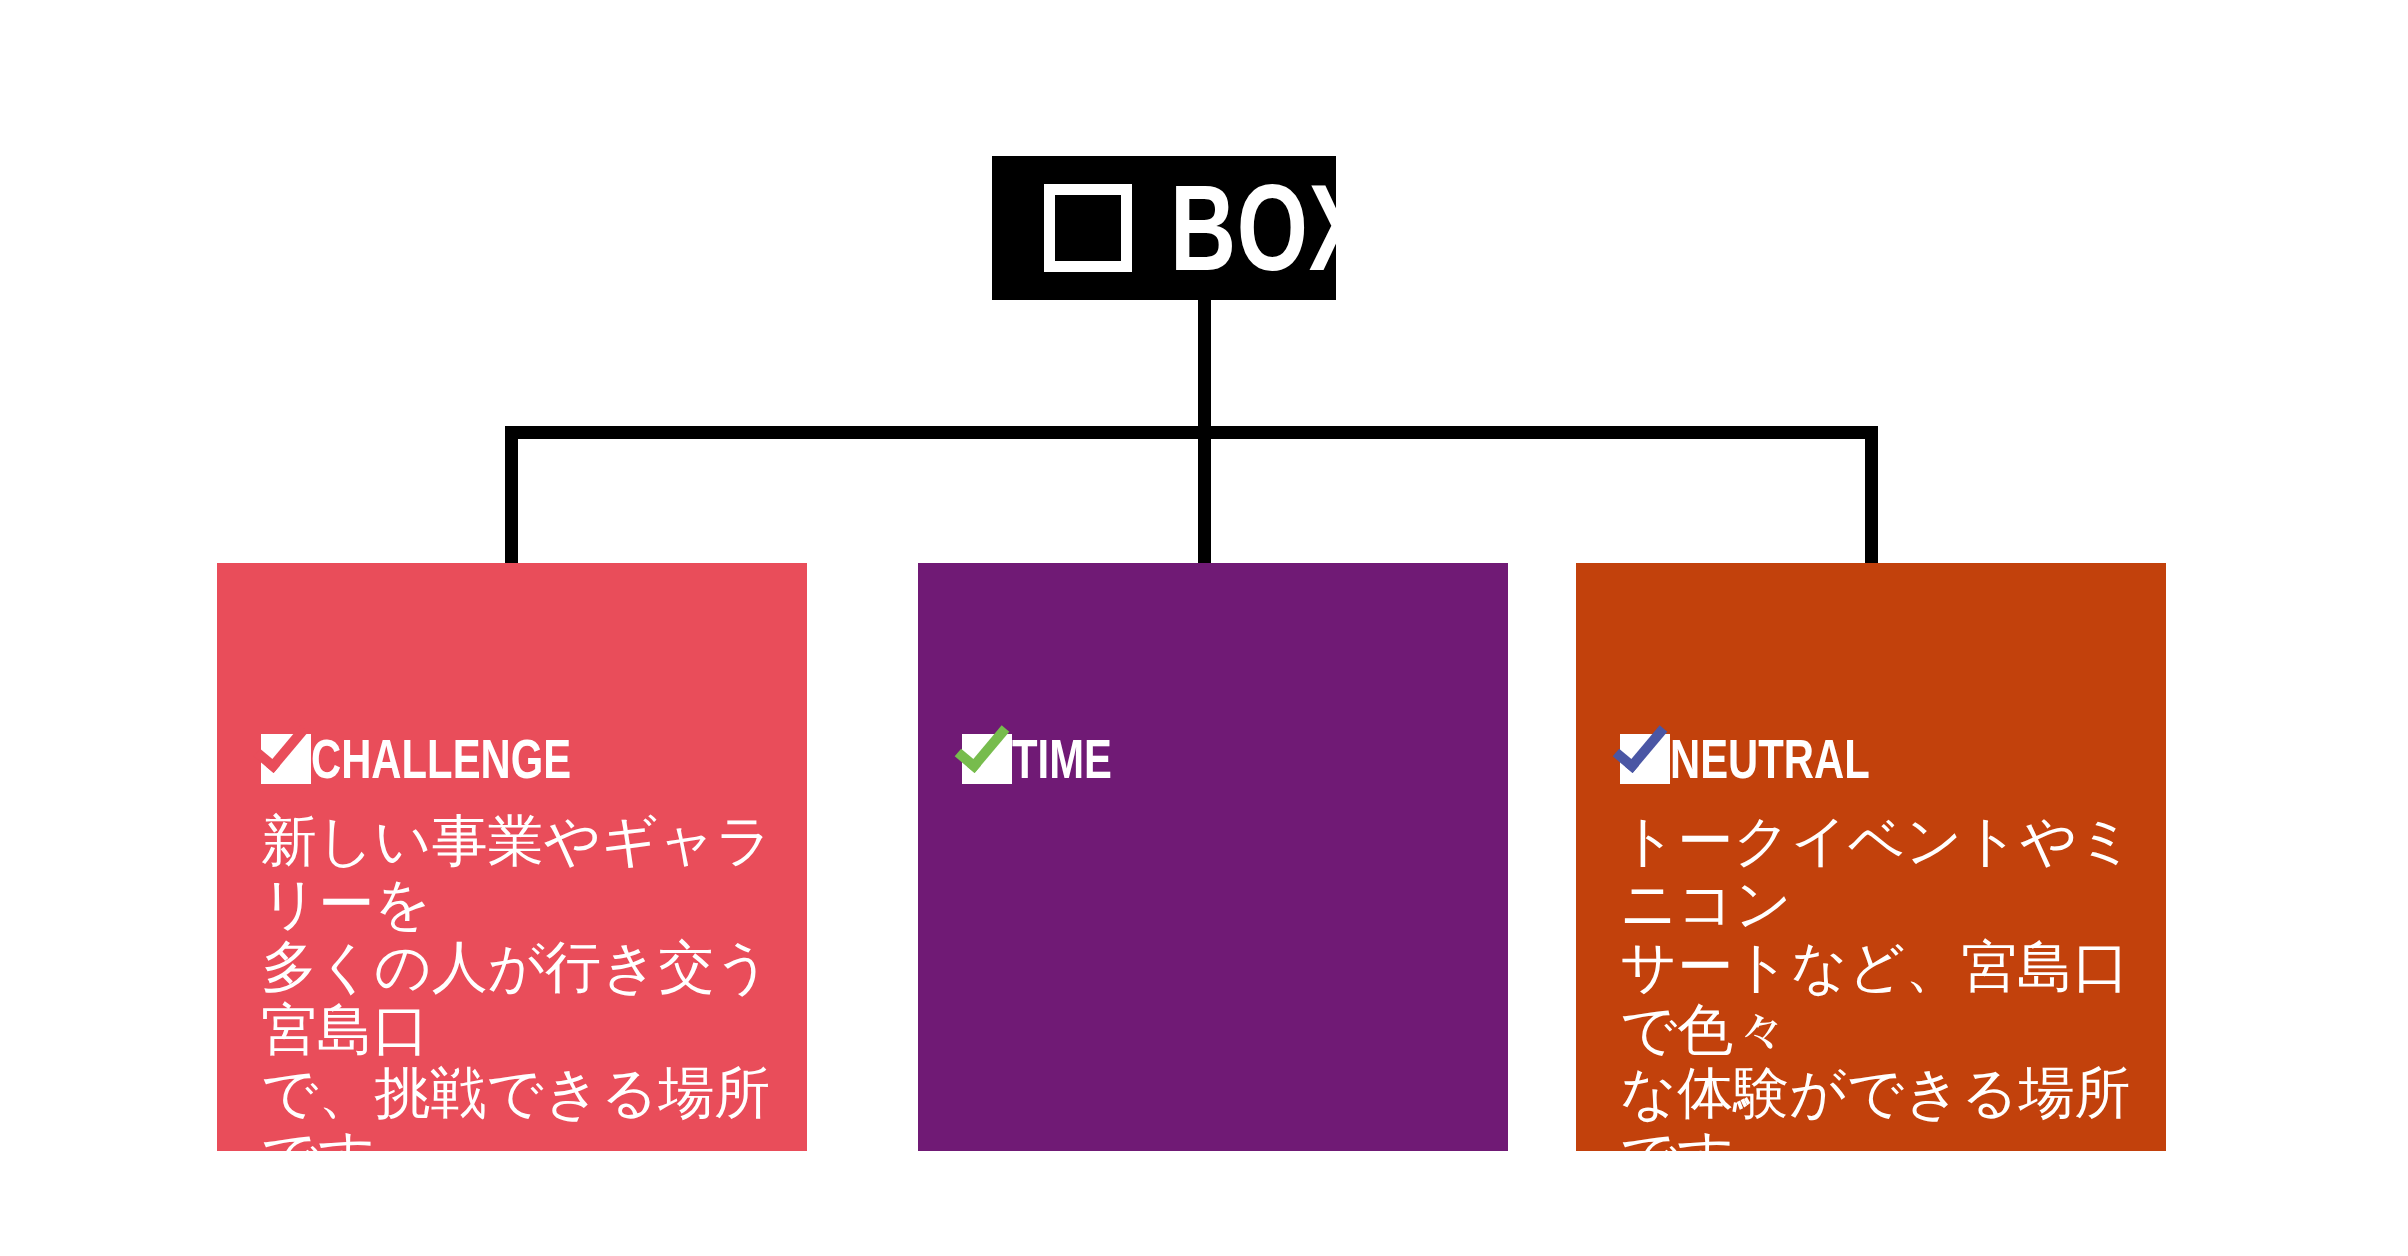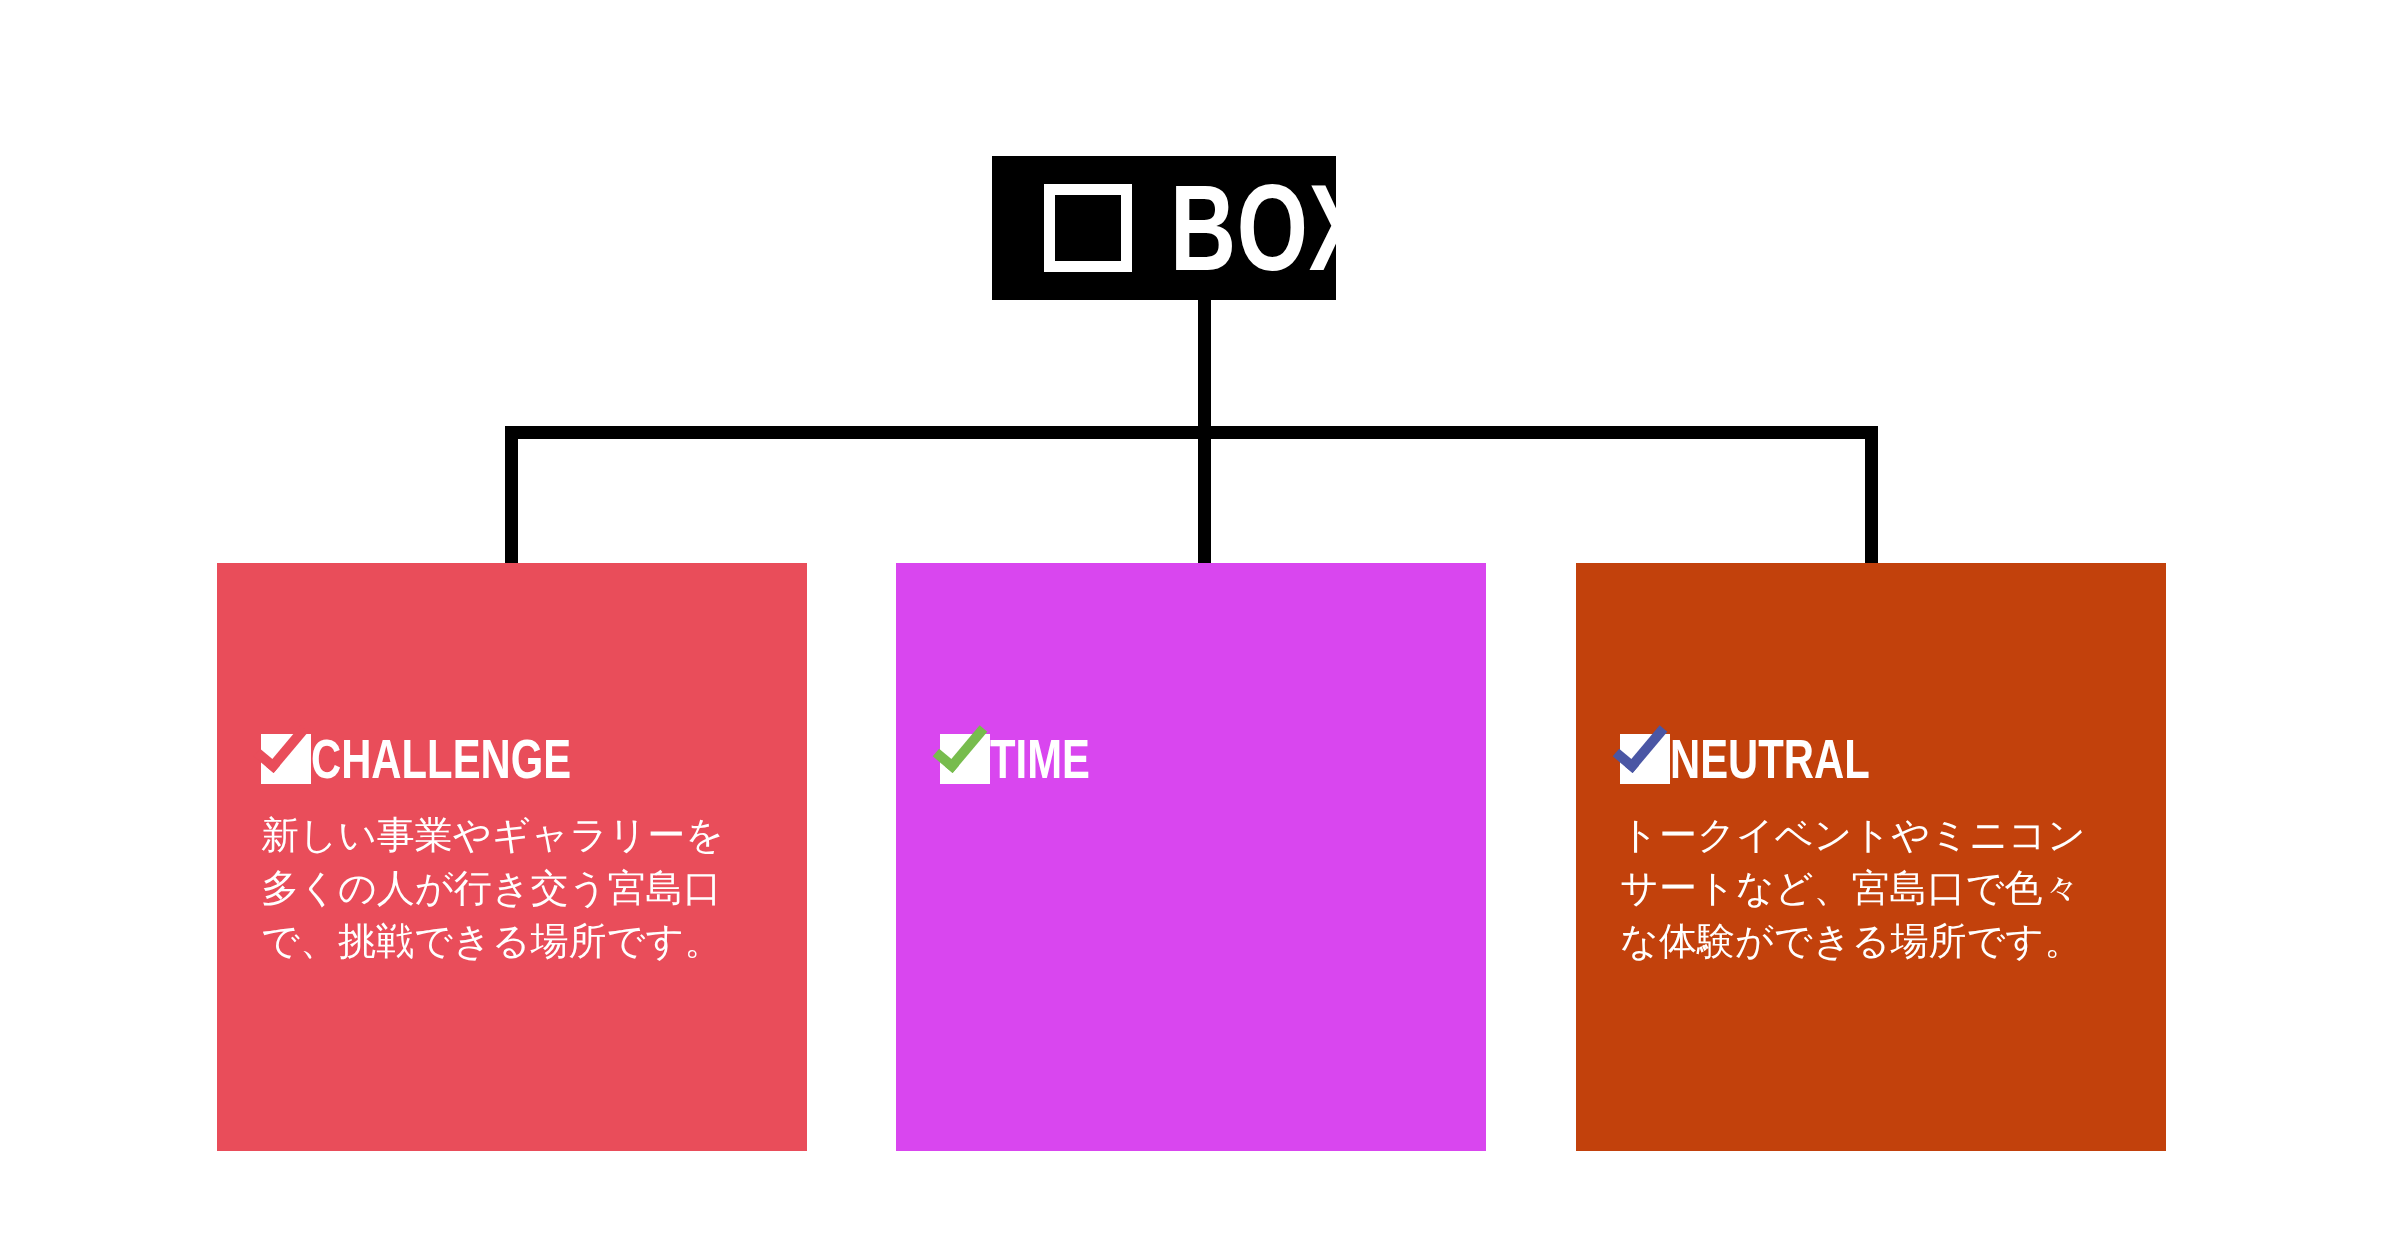--- a/index.html
+++ b/index.html
@@ -81,22 +81,22 @@
   .category-title {
     font-size: 55px;
     font-weight: bold;
     line-height: 1;
     transform: scaleX(0.76);
     transform-origin: left center;
     white-space: nowrap;
   }
   .category-desc {
     margin-top: 24px;
-    font-size: 38px;
-    line-height: 53px;
+    font-size: 56px;
+    line-height: 63px;
     white-space: pre-line;
   }
 </style>
 </head>
 <body>
 
 <div class="canvas" style="background-color: rgb(255, 255, 255);">
 
   <div class="header-box" style="background-color: rgb(0, 0, 0);">
     <div class="logo-square"></div>
@@ -114,21 +114,21 @@
       <div class="checkbox">
         <div class="checkmark" style="border-color: rgb(233, 77, 90);"></div>
       </div>
       <div class="category-title">CHALLENGE</div>
     </div>
     <div class="category-desc">新しい事業やギャラリーを
 多くの人が行き交う宮島口
 で、挑戦できる場所です。</div>
   </div>
 
-  <div class="category-box box-green" style="background-color: #d946ef; color: rgb(255, 255, 255);">
+  <div class="category-box box-green" style="background-color: #701a75; color: rgb(255, 255, 255); margin-left: 22px;">
     <div class="title-row">
       <div class="checkbox">
         <div class="checkmark" style="border-color: rgb(119, 188, 77);"></div>
       </div>
       <div class="category-title">TIME</div>
     </div>
   </div>
 
   <div class="category-box box-blue" style="background-color: #c2410c; color: rgb(255, 255, 255);">
     <div class="title-row">

